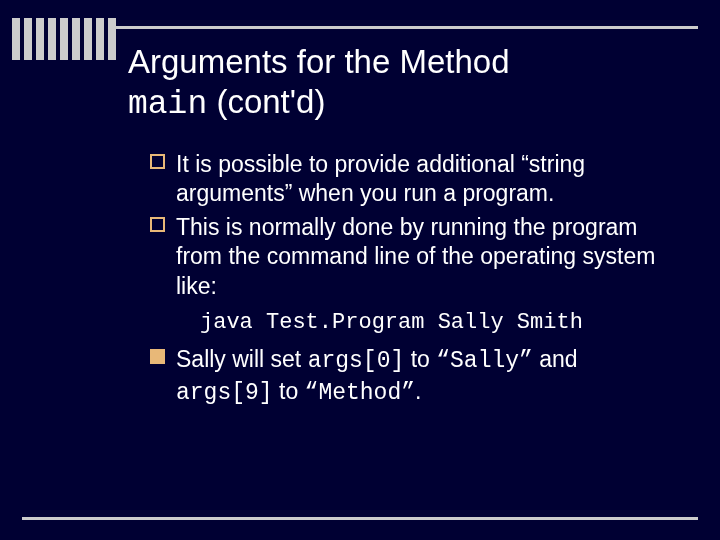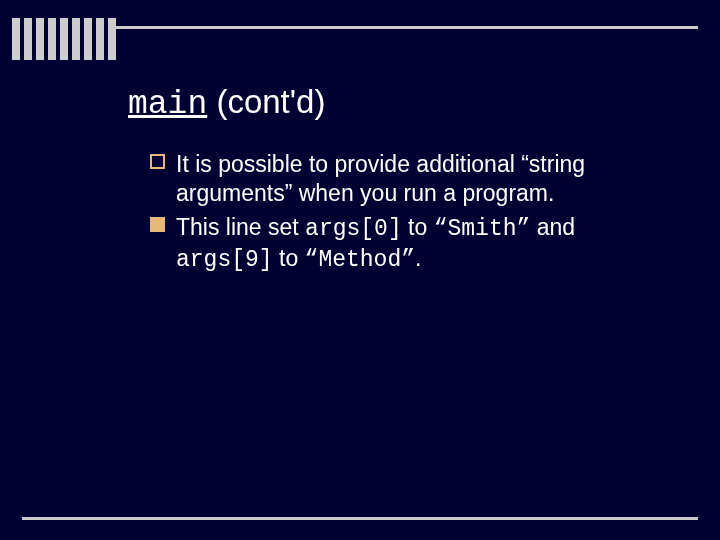--- a/index.html
+++ b/index.html
@@ -43,21 +43,20 @@
   .title {
     position: absolute;
     top: 42px;
     left: 128px;
     color: #ffffff;
     font-size: 33px;
     line-height: 1.2;
   }
   .title .mono {
     font-family: "Courier New", Courier, monospace;
-    text-decoration: underline;
   }
   .content {
     position: absolute;
     top: 150px;
     left: 150px;
     right: 60px;
     color: #ffffff;
     font-size: 23px;
     line-height: 1.28;
   }
@@ -98,28 +97,33 @@
     <span></span>
     <span></span>
     <span></span>
     <span></span>
     <span></span>
     <span></span>
 </div>
 <div class="hr-top"></div>
 
 <div class="title">
-  <br>
+  <span>Arguments for the Method</span><br>
   <span class="mono">main</span><span> (cont'd)</span>
 </div>
 
 <div class="content">
   <div class="bullet">
     <span class="marker"></span>
     <span>It is possible to provide additional “string arguments” when you run a program.</span>
   </div>
   <div class="bullet">
+    <span class="marker"></span>
+    <span>This is normally done by running the program from the command line of the operating system like:</span>
+  </div>
+  <div class="codeblock">java Test.Program Sally Smith</div>
+  <div class="bullet">
     <span class="marker filled"></span>
-    <span>This line set </span><span class="mono-inline">args[0]</span><span> to </span><span class="mono-inline">“Smith”</span><span> and </span><span class="mono-inline">args[9]</span><span> to </span><span class="mono-inline">“Method”</span><span>.</span>
+    <span>Sally will set </span><span class="mono-inline">args[0]</span><span> to </span><span class="mono-inline">“Sally”</span><span> and </span><span class="mono-inline">args[9]</span><span> to </span><span class="mono-inline">“Method”</span><span>.</span>
   </div>
 </div>
 
 <div class="hr-bottom"></div>
 
 </body></html>

